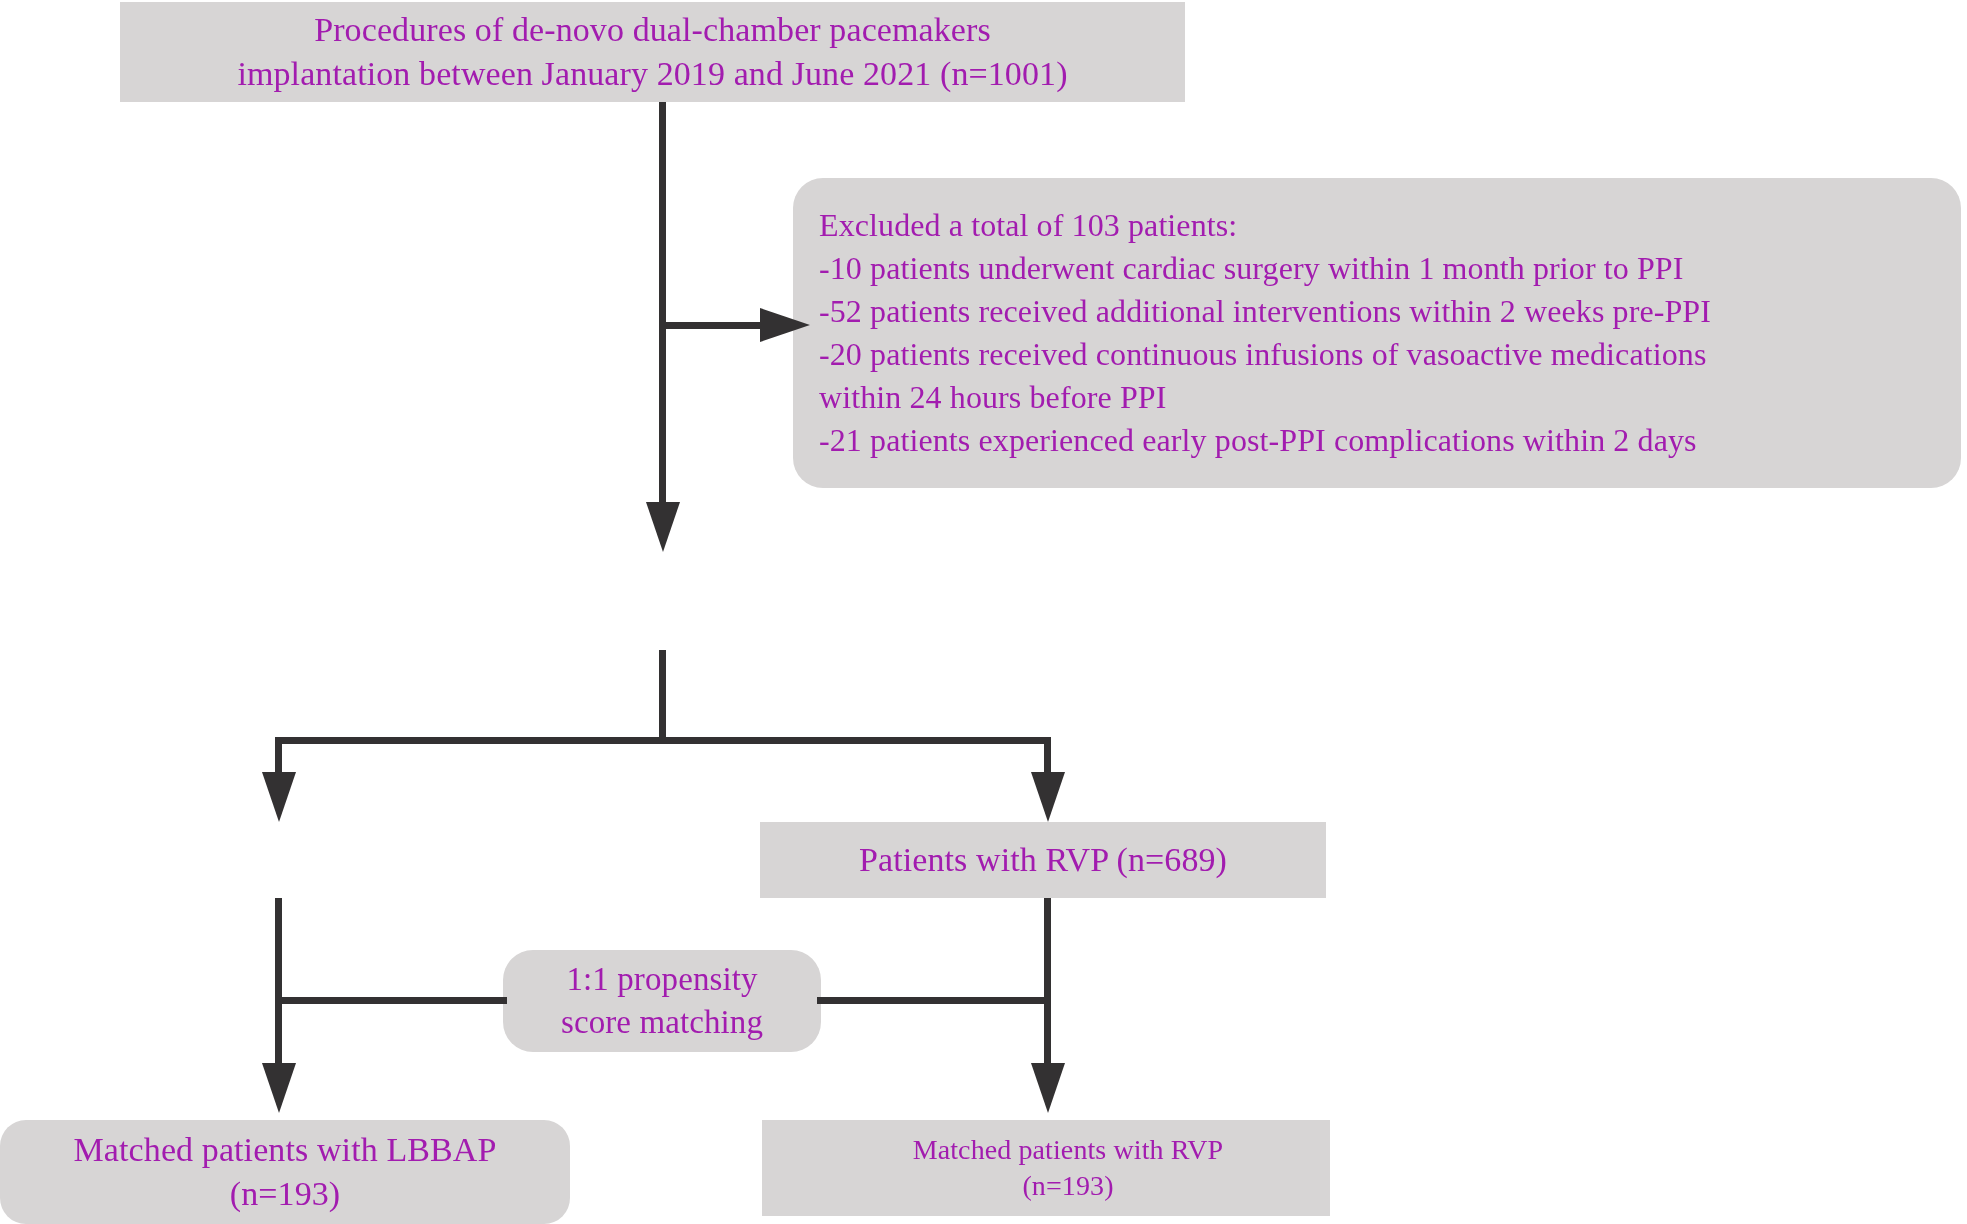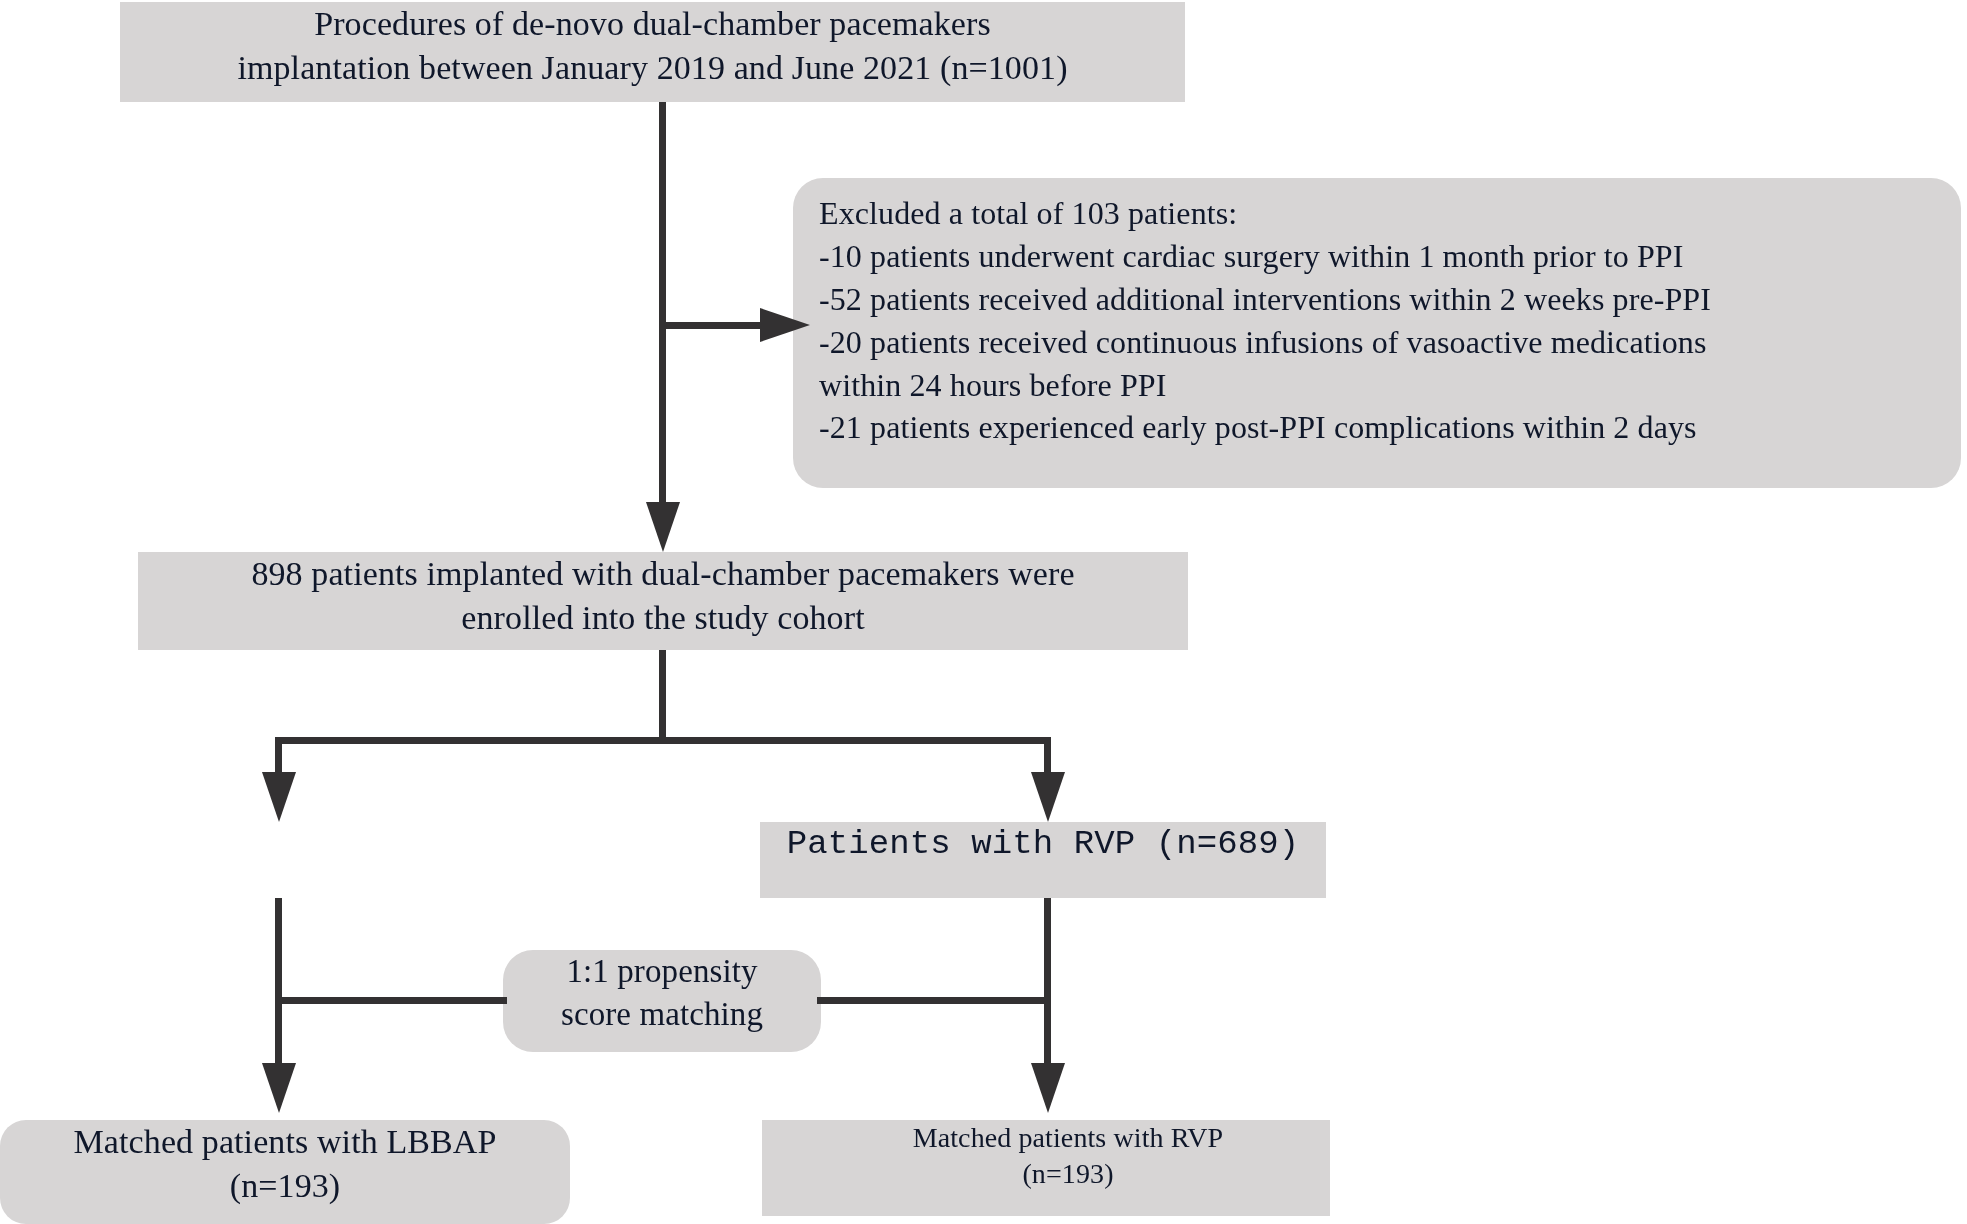--- a/index.html
+++ b/index.html
@@ -15,23 +15,23 @@
   #canvas {
     position: relative;
     width: 1967px;
     height: 1224px;
     background: #ffffff;
     overflow: hidden;
   }
   .node {
     position: absolute;
     background: #d7d5d5;
-    color: #0f172a;
+    color: #a21caf;
     display: flex;
-    align-items: flex-start;
+    align-items: center;
     justify-content: center;
     text-align: center;
     box-sizing: border-box;
     line-height: 1.30;
     letter-spacing: 0.1px;
   }
   .node .txt {
     display: block;
     width: 100%;
     white-space: pre-line;
@@ -56,21 +56,20 @@
     left: 138px; top: 552px; width: 1050px; height: 98px;
     font-size: 34px;
   }
   #node-lbbap {
     left: 0px; top: 822px; width: 560px; height: 76px;
     font-size: 34px;
   }
   #node-rvp {
     left: 760px; top: 822px; width: 566px; height: 76px;
     font-size: 34px;
-    font-family: Liberation Mono, monospace;
   }
   #node-psm {
     left: 503px; top: 950px; width: 318px; height: 102px;
     font-size: 33px;
   }
   #node-matched-lbbap {
     left: 0px; top: 1120px; width: 570px; height: 104px;
     font-size: 34px;
     border-radius: 26px;
   }
@@ -137,24 +136,20 @@
 
   <div class="node rounded" id="node-exclusions">
     <span class="txt">Excluded a total of 103 patients:
 -10 patients underwent cardiac surgery within 1 month prior to PPI
 -52 patients received additional interventions within 2 weeks pre-PPI
 -20 patients received continuous infusions of vasoactive medications
 within 24 hours before PPI
 -21 patients experienced early post-PPI complications within 2 days</span>
   </div>
 
-  <div class="node" id="node-enrolled">
-    <span class="txt">898 patients implanted with dual-chamber pacemakers were
-enrolled into the study cohort</span>
-  </div>
 
 
   <div class="node" id="node-rvp">
     <span class="txt">Patients with RVP (n=689)</span>
   </div>
 
   <div class="node rounded" id="node-psm">
     <span class="txt">1:1 propensity
 score matching</span>
   </div>

